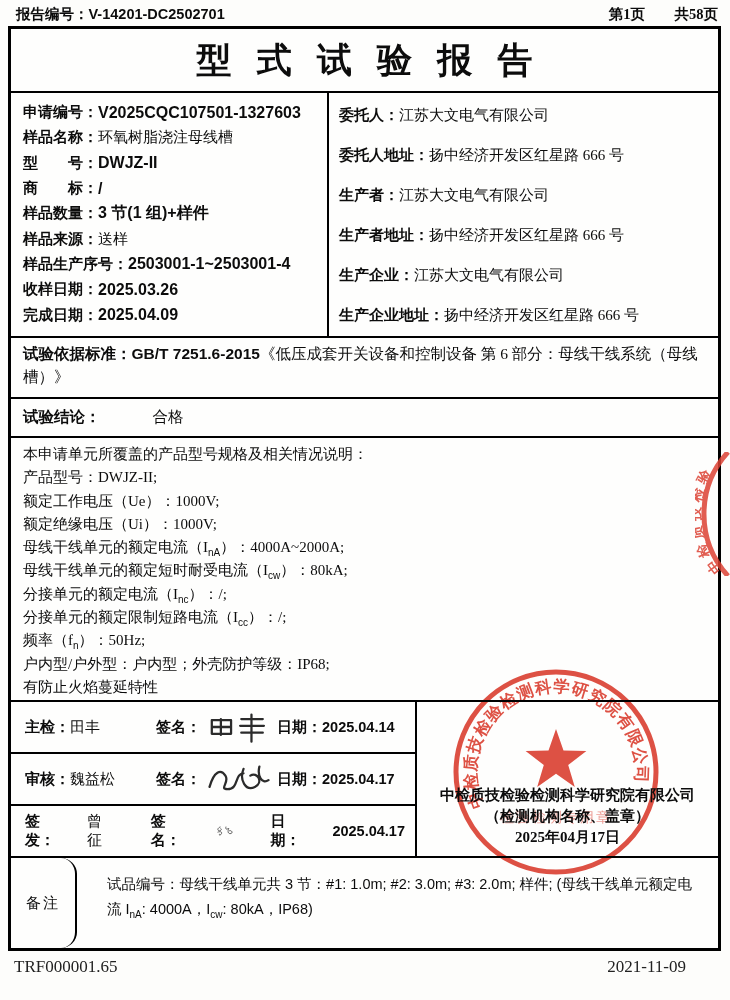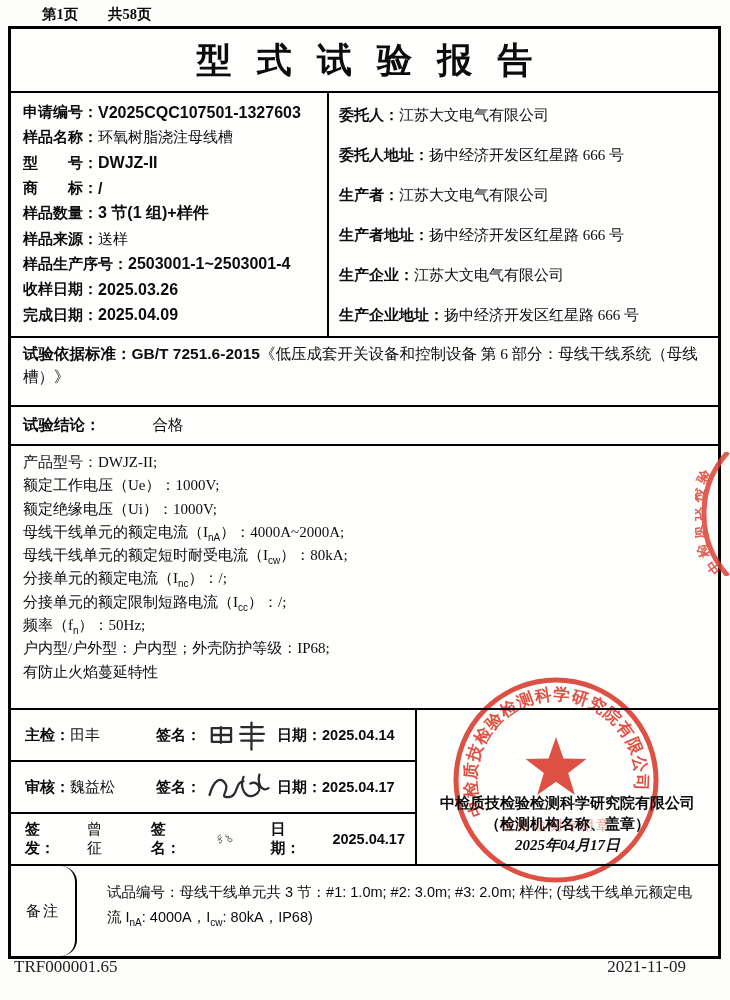--- a/index.html
+++ b/index.html
@@ -26,21 +26,21 @@
 
   .info-row { height:243px; display:flex; }
   .info-left { width:304px; border-right:2px solid #000; padding:7px 0 0 12px; }
   .info-left .irow { height:25.3px; display:flex; align-items:center; font-size:15px; white-space:nowrap; }
   .info-right { flex:1; padding:2px 0 0 10px; display:flex; flex-direction:column; justify-content:space-around; }
   .info-right .irow { height:38px; display:flex; align-items:center; font-size:15px; white-space:nowrap; }
   .lbl { font-weight:700; }
   .v-lat { font-family:"Liberation Sans","DejaVu Sans",sans-serif; font-weight:700; font-size:16px; }
   .v-cjk { font-weight:400; }
 
-  .standard-row { height:47px; padding:4px 14px 16px 12px; font-size:15.5px; line-height:23px; }
+  .standard-row { height:47px; padding:4px 14px 8px 12px; font-size:15.5px; line-height:23px; }
   .standard-row .code { font-family:"Liberation Sans","DejaVu Sans",sans-serif; font-weight:700; }
   .conclusion-row { height:37px; display:flex; align-items:center; padding-left:12px; font-size:15.5px; }
   .conclusion-row .val { margin-left:52px; }
 
   .specs-row { height:257px; padding:5px 14px 0 12px; font-size:15px; }
   .spec-line { height:23.3px; line-height:23.3px; white-space:nowrap; }
   .spec-line .lat, .specs-row sub { font-family:"Liberation Sans","DejaVu Sans",sans-serif; }
   sub.sb { font-size:10px; font-family:"Liberation Sans","DejaVu Sans",sans-serif; }
 
   .sign-row { height:154px; display:flex; }
@@ -48,38 +48,41 @@
   .srow { flex:1; display:flex; align-items:center; padding:0 10px 0 14px; border-bottom:2px solid #000; font-size:15px; }
   .srow:last-child { border-bottom:none;gap:32px; }
   .srow .name { width:78px; }
   .srow .siglbl { margin-left:8px; }
   .sig-scribble { width:72px; height:34px; margin:0 2px; }
   .sig-scribble path { stroke:#2b2b2b; stroke-width:2; fill:none; stroke-linecap:round; stroke-linejoin:round; }
   .srow .date { font-family:"Liberation Sans","DejaVu Sans",sans-serif; font-weight:700; font-size:14.5px; }
 
   .sign-right { flex:1; position:relative; }
   .stamp-texts { position:absolute; left:0; right:0; bottom:8px; text-align:center; font-size:15px; font-weight:600; line-height:21px; z-index:4; }
-  .stamp-texts .d { font-weight:600;font-style:italic; }
+  .stamp-texts .d { font-weight:600; }
   .stamp-svg { position:absolute; left:34px; top:-36px; z-index:3; opacity:0.92; mix-blend-mode:multiply; pointer-events:none; }
 
   .remark-row { height:90px; display:flex; border-bottom:none; }
   .remark-label { width:64px; border-right:2px solid #000; display:flex; align-items:center; justify-content:center; font-size:15px; letter-spacing:2px;border-radius:16px; }
   .remark-content { flex:1; padding:14px 16px 0 30px; font-size:14.5px; line-height:25px; }
   .remark-content .lat { font-family:"Liberation Sans","DejaVu Sans",sans-serif; }
 
   .edge-stamp { position:absolute; left:695px; top:452px; width:35px; height:124px; overflow:hidden; z-index:5; opacity:0.85; pointer-events:none; }
 
   .doc-footer { position:absolute; top:957px; left:14px; right:44px; display:flex; justify-content:space-between; font-size:17px; color:#222; }
 </style>
 </head>
 <body>
 
 <div class="page">
 
   <div class="doc-header">
+    <div>
+      <span class="lbl">报告编号：</span><span class="num">V-14201-DC2502701</span>
+    </div>
     <div class="pageinfo">
       <span>第1页</span>
       <span>共58页</span>
     </div>
   </div>
 
   <div class="box">
 
     <div class="sec title-row">
       <h1>型式试验报告</h1>
@@ -155,20 +158,21 @@
     <div class="sec standard-row">
       <span class="lbl">试验依据标准：</span><span class="code">GB/T 7251.6-2015</span><span>《低压成套开关设备和控制设备 第 6 部分：母线干线系统（母线槽）》</span>
     </div>
 
     <div class="sec conclusion-row">
       <span class="lbl">试验结论：</span>
       <span class="val">合格</span>
     </div>
 
     <div class="sec specs-row">
+      <div class="spec-line"><span>本申请单元所覆盖的产品型号规格及相关情况说明：</span></div>
       <div class="spec-line"><span>产品型号：DWJZ-II;</span></div>
       <div class="spec-line"><span>额定工作电压（Ue）：1000V;</span></div>
       <div class="spec-line"><span>额定绝缘电压（Ui）：1000V;</span></div>
       <div class="spec-line"><span>母线干线单元的额定电流（I</span><sub class="sb">nA</sub><span>）：4000A~2000A;</span></div>
       <div class="spec-line"><span>母线干线单元的额定短时耐受电流（I</span><sub class="sb">cw</sub><span>）：80kA;</span></div>
       <div class="spec-line"><span>分接单元的额定电流（I</span><sub class="sb">nc</sub><span>）：/;</span></div>
       <div class="spec-line"><span>分接单元的额定限制短路电流（I</span><sub class="sb">cc</sub><span>）：/;</span></div>
       <div class="spec-line"><span>频率（f</span><sub class="sb">n</sub><span>）：50Hz;</span></div>
       <div class="spec-line"><span>户内型/户外型：户内型；外壳防护等级：IP68;</span></div>
       <div class="spec-line"><span>有防止火焰蔓延特性</span></div>

